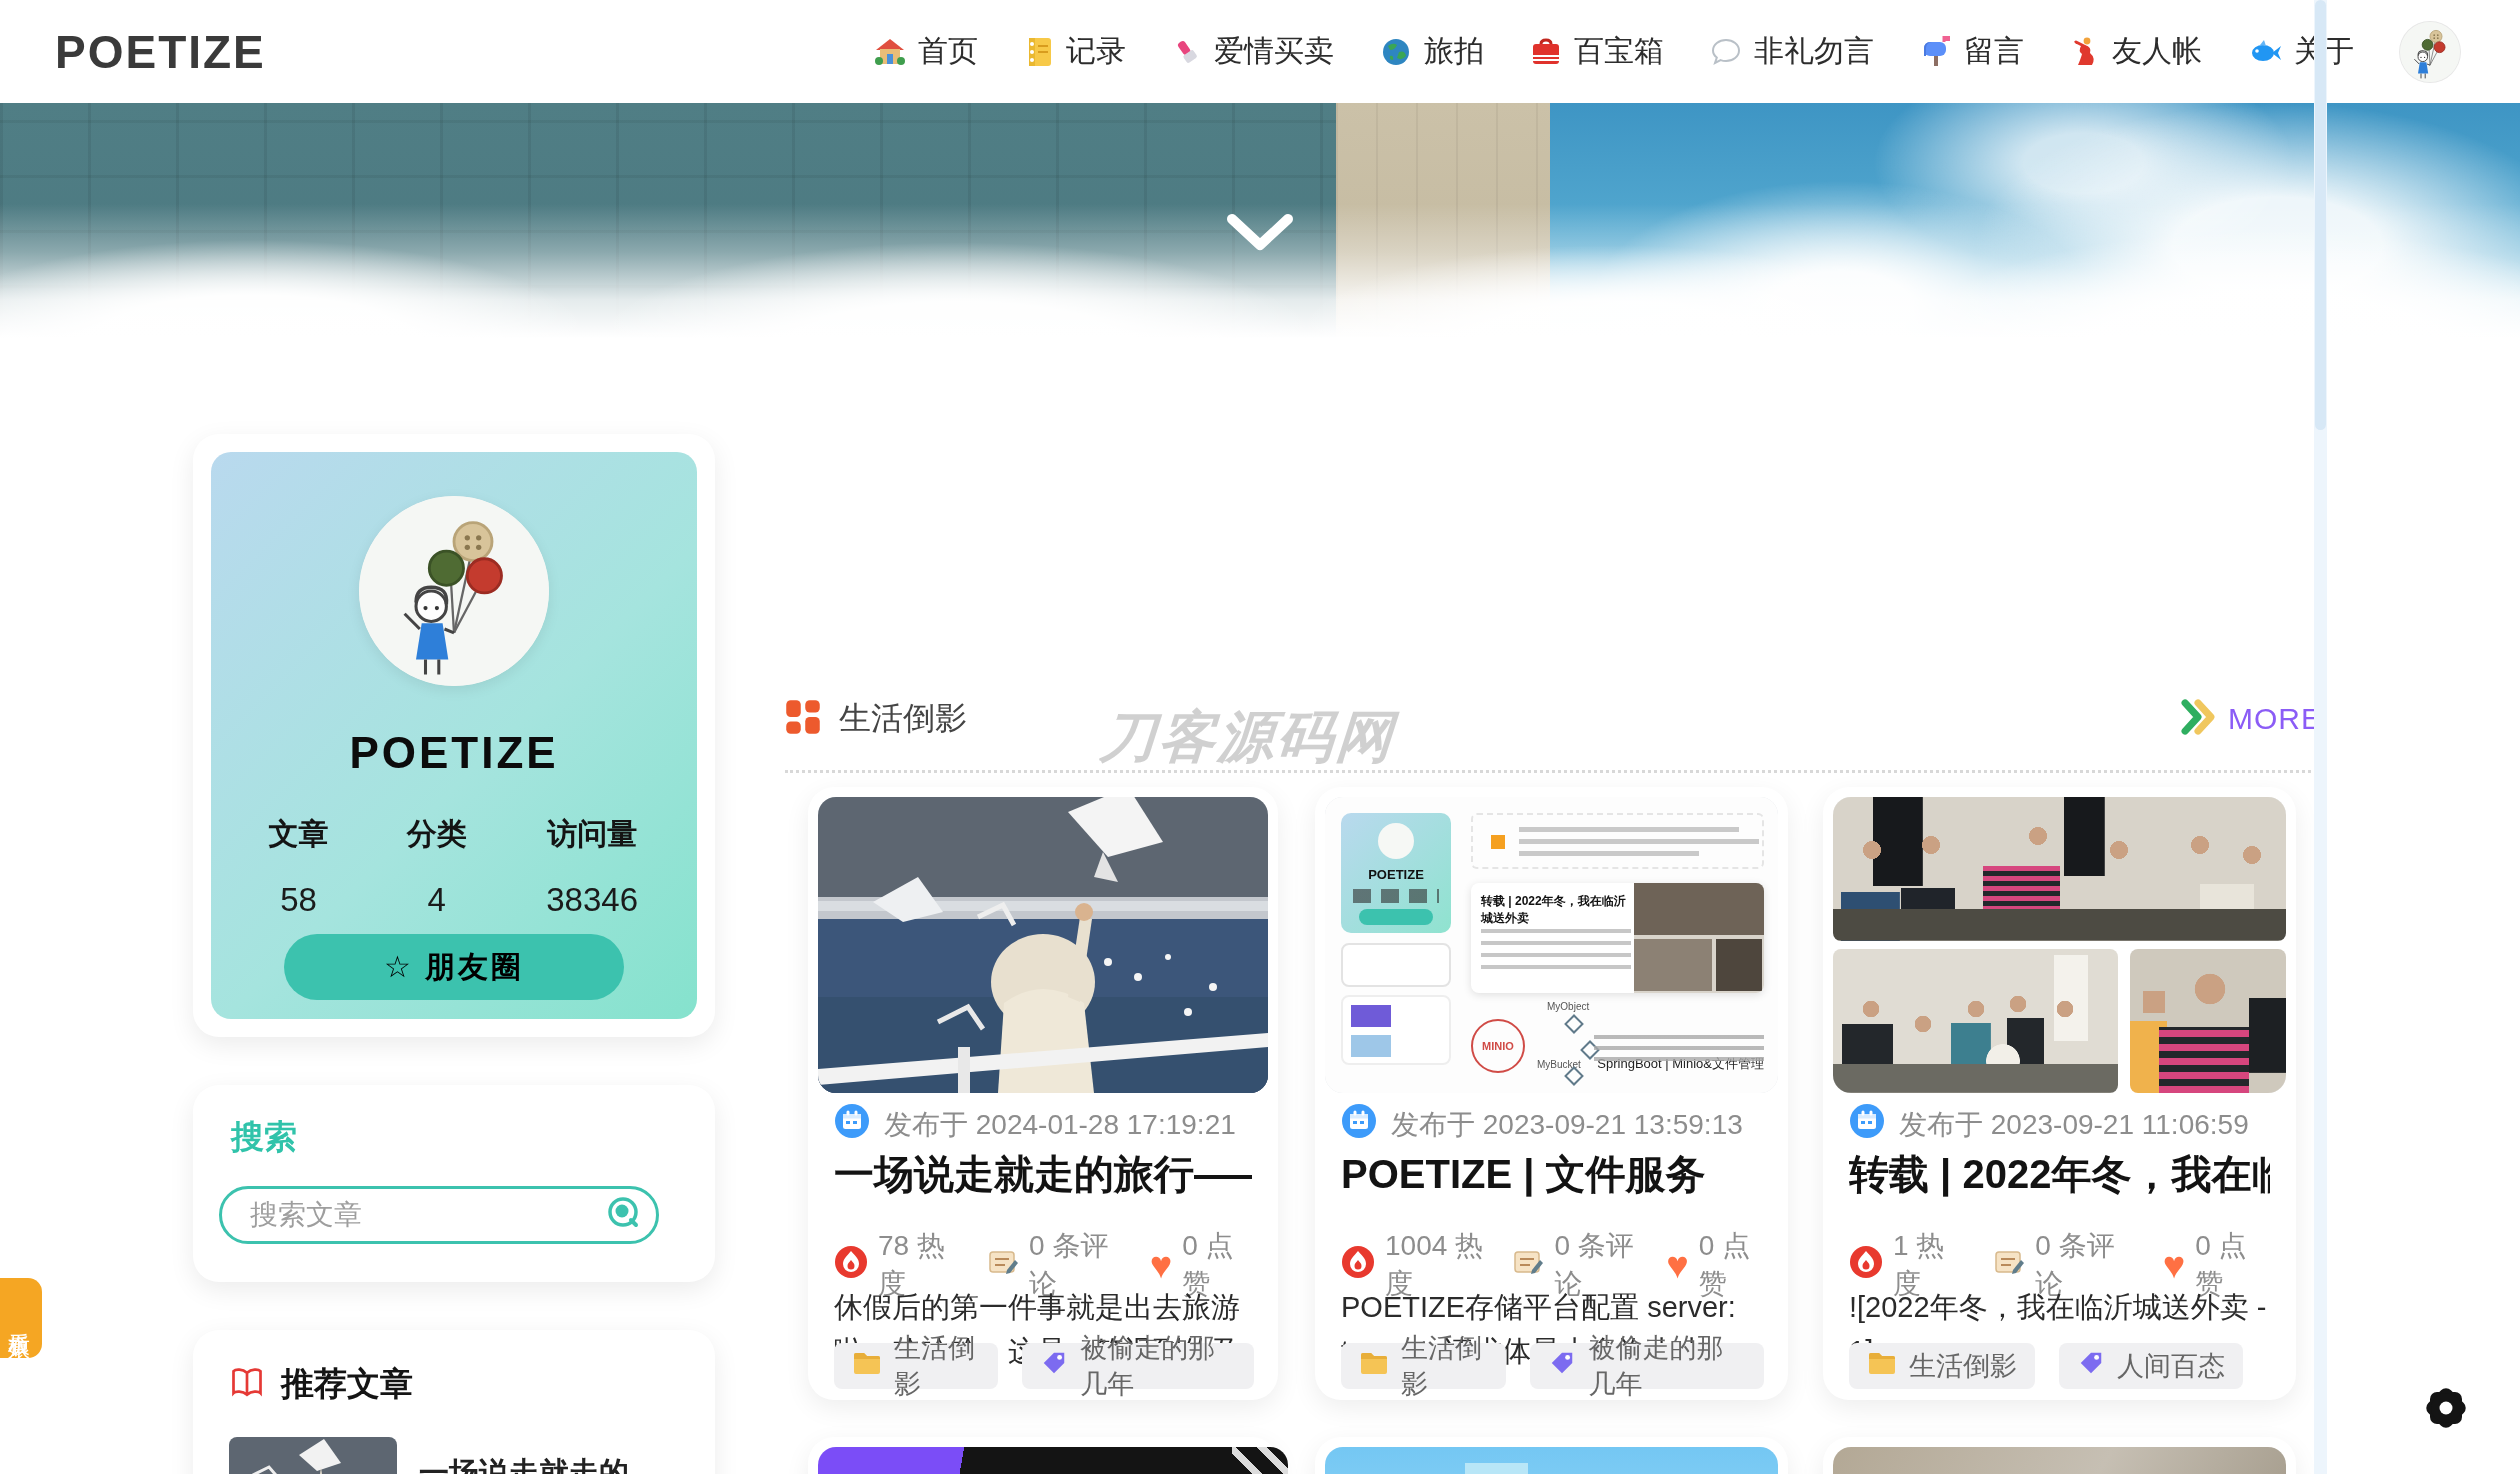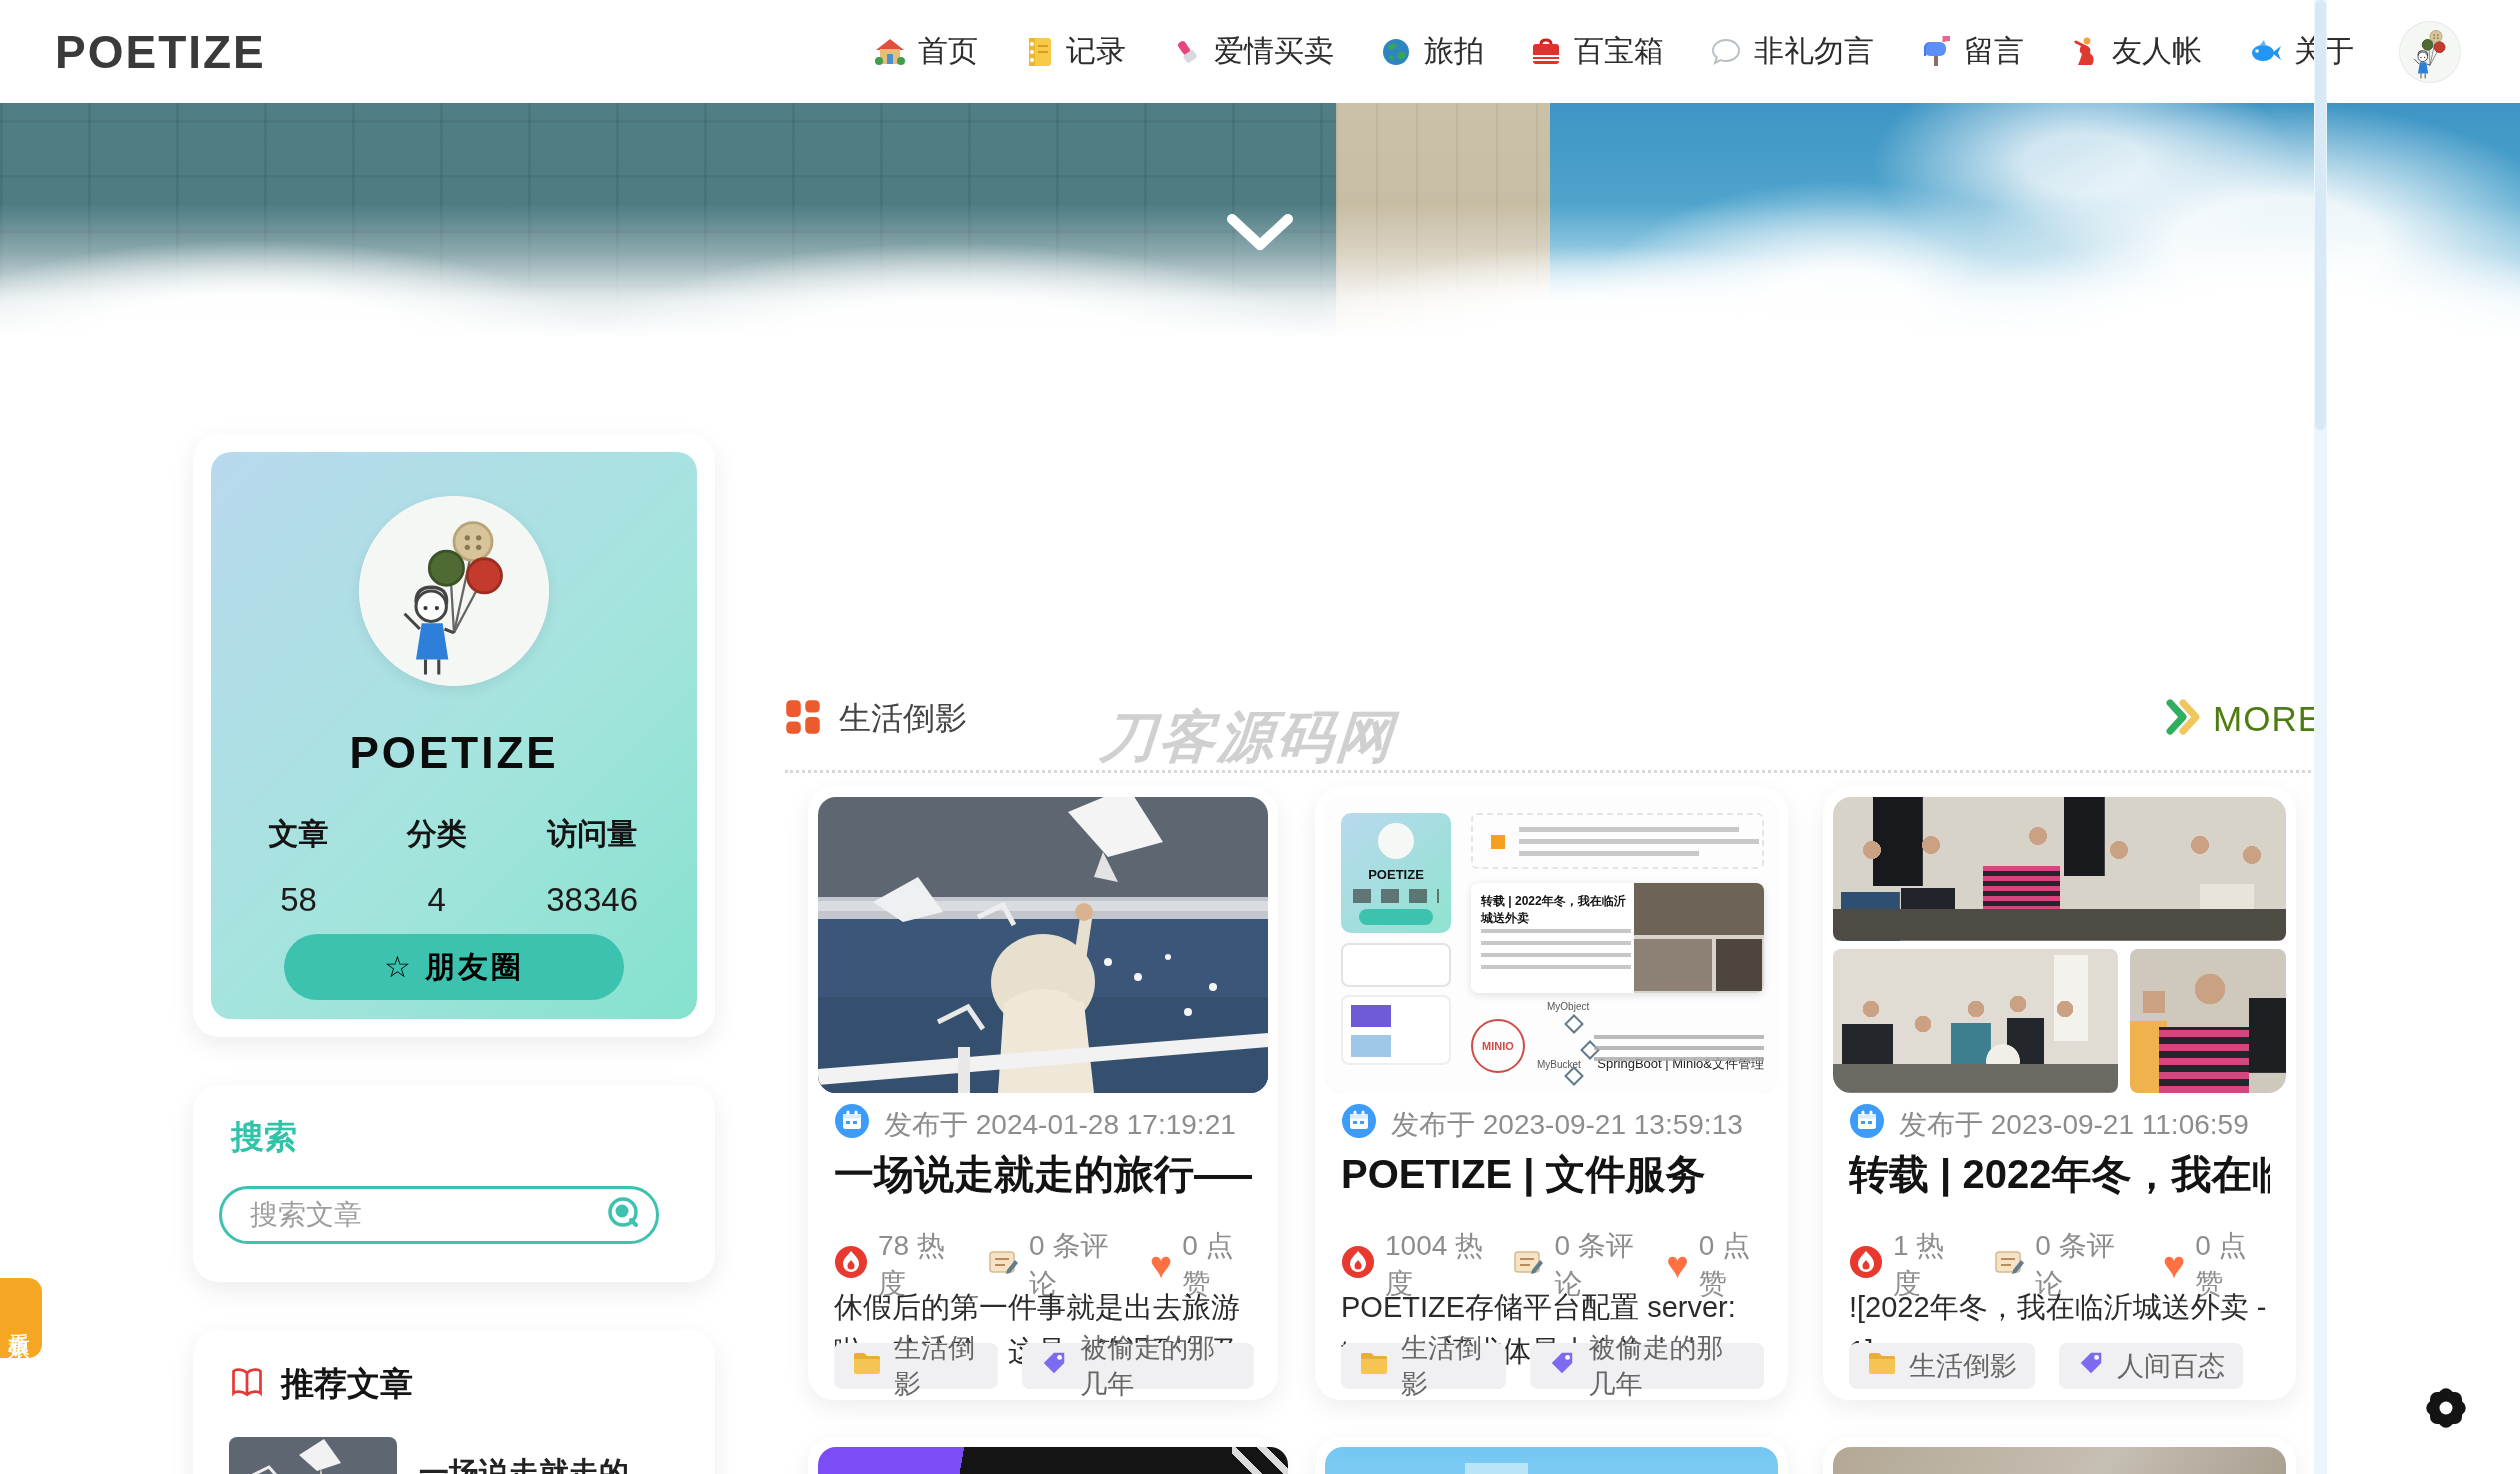--- a/index.html
+++ b/index.html
@@ -85,21 +85,21 @@
     border:2px dashed #e3e3e3; border-radius:12px; }
   .ann-speaker { position:absolute; left:40px; top:62px; }
   .ann-line1 { position:absolute; left:112px; top:32px; font-size:30px; color:#9a9a9a; }
   .ann-line2 { position:absolute; left:112px; top:88px; font-size:30px; color:#9a9a9a; }
 
   .section-head { position:absolute; left:785px; top:695px; width:1537px; height:48px;
     display:flex; align-items:center; }
   .sec-left { display:flex; align-items:center; gap:18px; }
   .sec-title { font-size:32px; color:#454545; }
   .sec-more { margin-left:auto; display:flex; align-items:center; gap:10px; cursor:pointer; }
-  .sec-more-label { font-size:35px; color:#4d7c0f; letter-spacing:1px; }
+  .sec-more-label { font-size:30px; color:#8b5cf6; letter-spacing:1px; }
   .dotline { position:absolute; left:785px; top:770px; width:1537px; border-top:3px dotted #d8d8d8; }
   .watermark { position:absolute; left:1100px; top:700px; z-index:6; font-size:56px; font-weight:900;
     font-style:italic; color:rgba(170,170,170,.55); letter-spacing:3px; transform:skewX(-4deg); }
 
   
   .art-card { position:absolute; top:787px; width:470px; height:613px; background:#fff;
     border-radius:26px; box-shadow:0 8px 26px rgba(0,0,0,.07); cursor:pointer; }
   .art-card.c1 { left:808px; }
   .art-card.c2 { left:1315px; width:473px; }
   .art-card.c3 { left:1823px; width:473px; }

